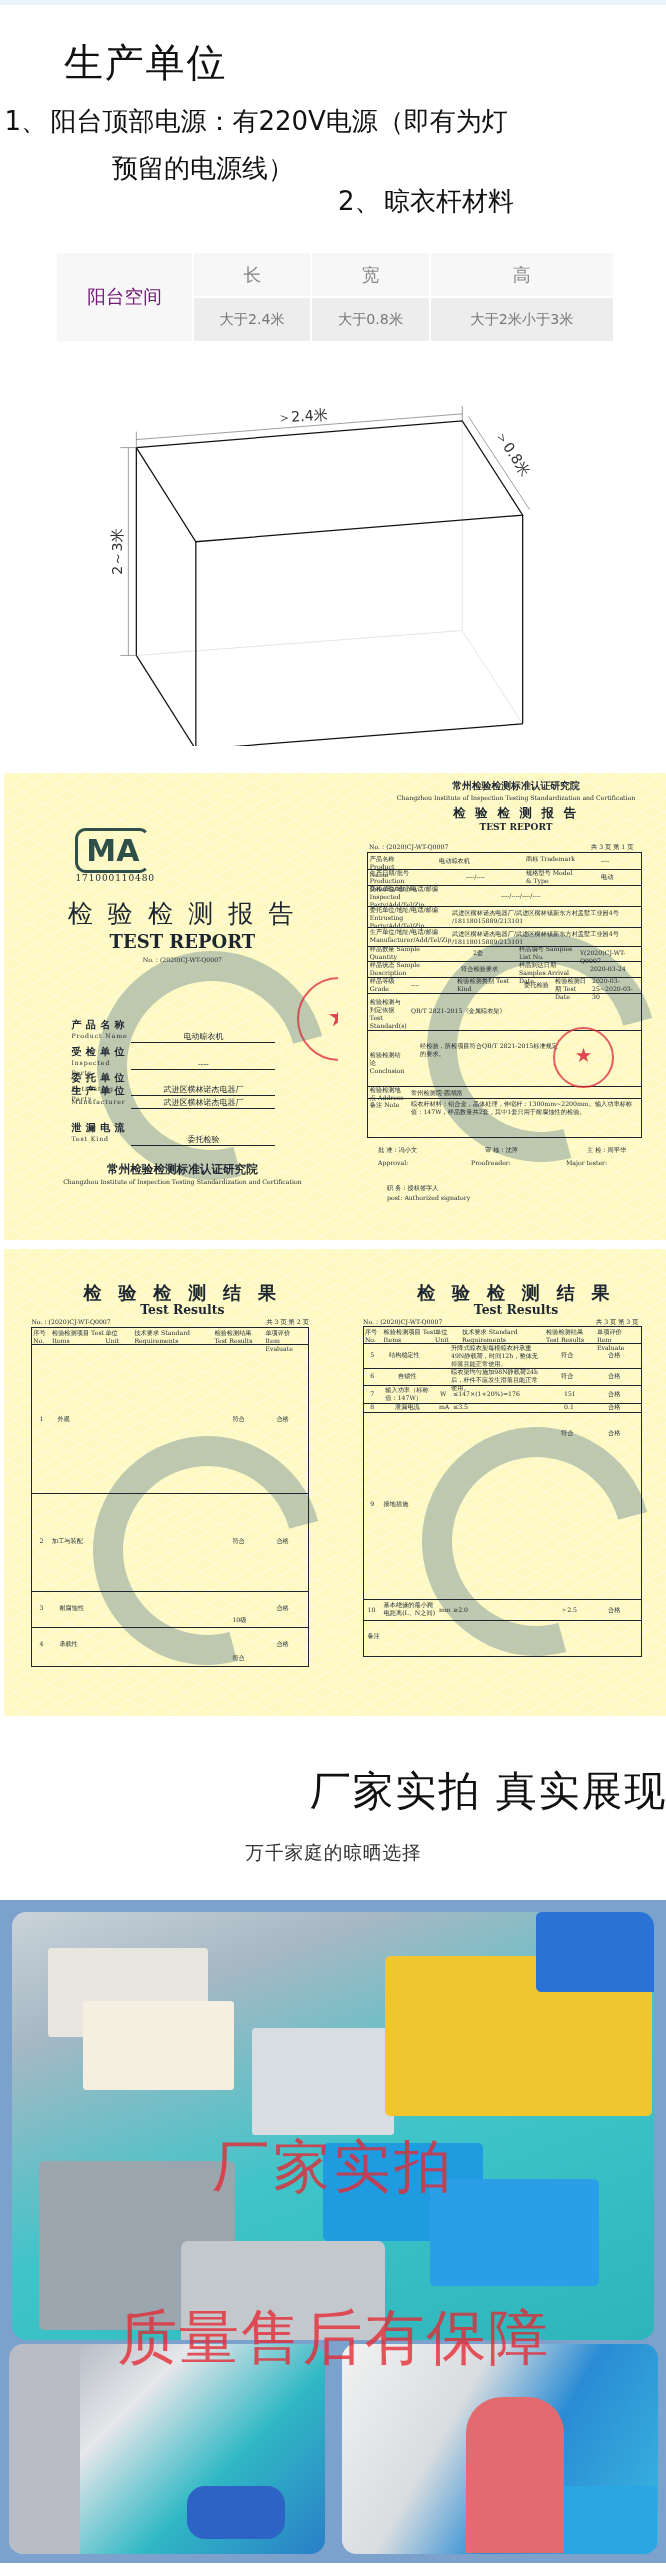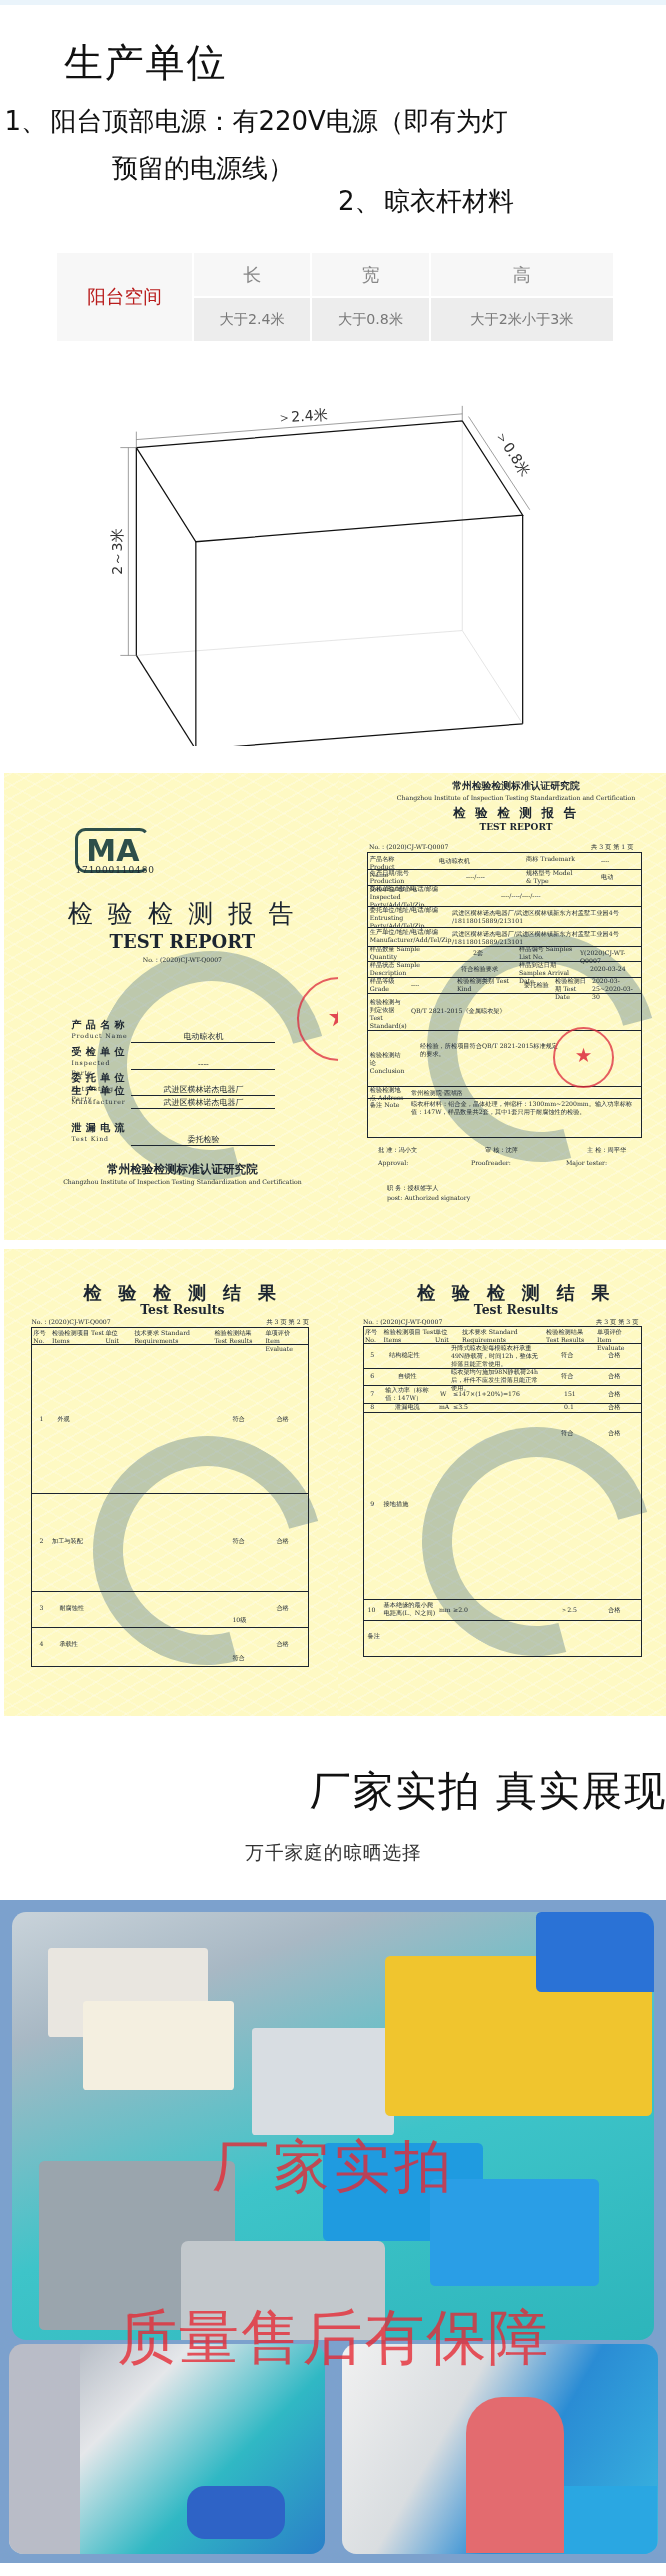--- a/index.html
+++ b/index.html
@@ -9,42 +9,42 @@
   
   .sec-title { position:absolute; left:64px; top:36px; font-size:39px; font-weight:normal; letter-spacing:1.8px; color:#111; }
   .cond { position:absolute; left:66px; font-size:26px; color:#111; line-height:39px; }
   .cond .num { display:inline-block; width:46px; }
   .cond.c1 { top:102px; }
   .cond.c1b { top:149px; left:112px; }
   .cond.c2 { top:182px; }
 
   .space-table { position:absolute; left:55px; top:251px; width:560px; height:91px; border-collapse:separate; border-spacing:2.7px; }
   .space-table td { text-align:center; color:#777; font-size:14.2px; }
-  .space-table .rowhead { background:#f7f7f7; width:133px; font-size:18.7px; color:#b91c1c; }
+  .space-table .rowhead { background:#f7f7f7; width:133px; font-size:18.7px; color:#701a75; }
   .space-table .hd { background:#f7f7f7; height:41px; font-size:18px; color:#888; }
   .space-table .val { background:#ededed; height:41px; color:#777; }
 
   
   .diagram { position:absolute; left:0; top:373px; width:667px; height:373px; }
 
   
   .cert { position:absolute; width:356px; height:467px; background:#fef9c3; overflow:hidden; font-family:"DejaVu Serif", serif; color:#1c2530; }
   .cert .wm { position:absolute; inset:0; background:
       repeating-linear-gradient(-30deg, rgba(255,255,255,0.25) 0 1.8px, transparent 1.8px 10.7px),
       repeating-linear-gradient(30deg, rgba(255,255,255,0.18) 0 1.8px, transparent 1.8px 12.4px); }
   .cert .swirl { position:absolute; width:169px; height:169px; border-radius:50%; border:30px solid rgba(70,110,130,0.35); border-right-color:transparent; transform:rotate(30deg); }
   .cert .seal { position:absolute; width:80px; height:80px; border-radius:50%; border:2.7px solid rgba(220,40,60,0.75); color:rgba(220,40,60,0.85); font-size:27px; text-align:center; line-height:75px; }
   .cert .t { position:absolute; left:0; width:100%; text-align:center; }
   .c1 { left:4.4px; top:773px; }
   .c2 { left:338px; top:773px; }
   .c3 { left:4.4px; top:1249px; }
   .c4 { left:338px; top:1249px; }
 
   .cma { position:absolute; left:71px; top:55px; width:69px; height:39px; border:3.6px solid #2e4f4a; border-radius:10.7px; border-left-color:#2e4f4a; border-right-color:transparent; font-size:30px; font-weight:bold; text-align:center; line-height:39px; color:#2e4f4a; font-family:"DejaVu Sans", sans-serif; }
-  .cmanum { position:absolute; left:71px; top:92px; font-size:9px; letter-spacing:0.9px; }
+  .cmanum { position:absolute; left:71px; top:100px; font-size:9px; letter-spacing:0.9px; }
   .field { position:absolute; left:67px; width:204px; height:23px; font-size:8px; }
   .field .lbl { position:absolute; left:0; top:0; width:60px; line-height:10.7px; }
   .field .lbl b { font-size:10px; letter-spacing:4.4px; display:block; }
   .field .lbl i { font-style:normal; font-size:6.2px; letter-spacing:0.9px; }
   .field .v { position:absolute; left:60px; right:0; bottom:0; border-bottom:0.9px solid #1c2530; text-align:center; font-size:8px; }
 
   .grid { position:absolute; border:0.9px solid #1c2530; }
   .grid .row { position:absolute; left:0; right:0; border-bottom:0.9px solid #1c2530; }
   .small { font-size:6.2px; line-height:8px; }
 

